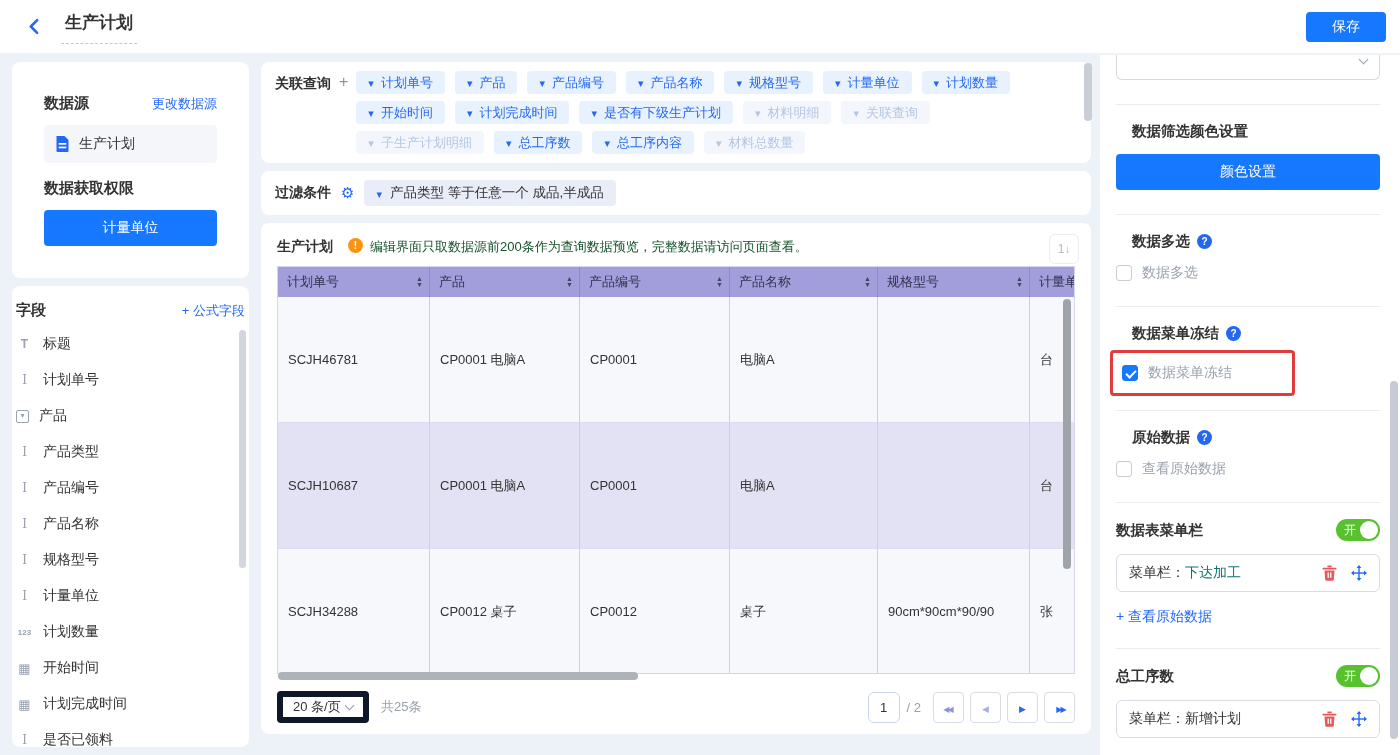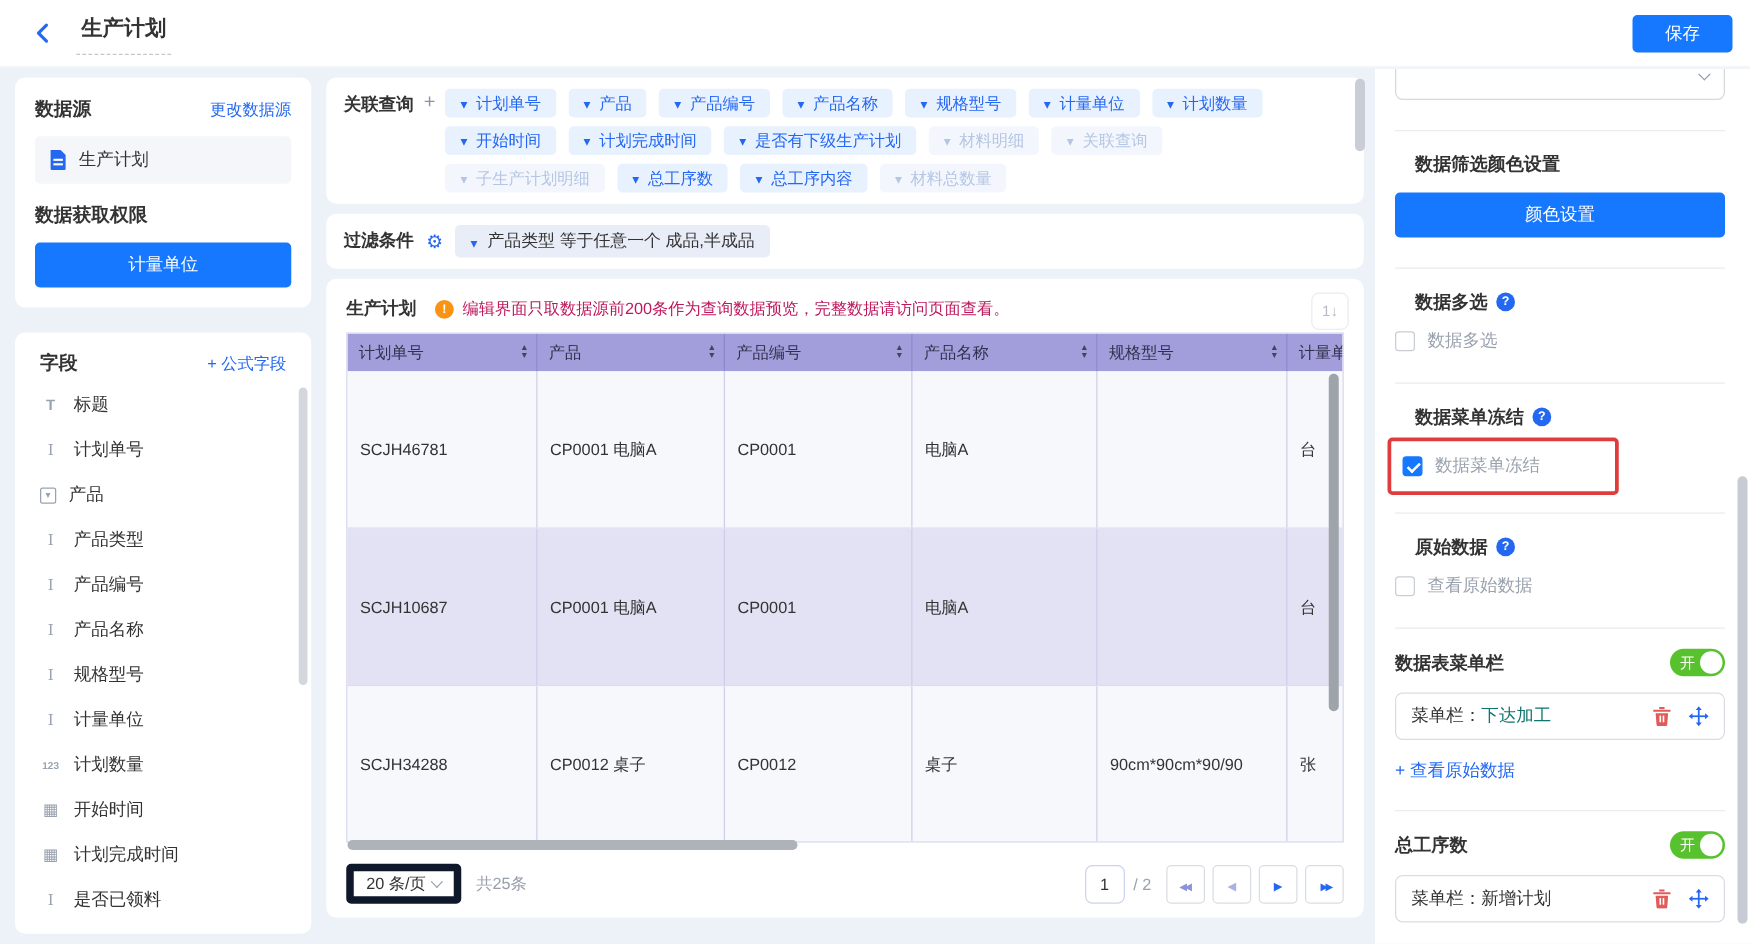--- a/index.html
+++ b/index.html
@@ -6,28 +6,28 @@
   html,body{width:1400px;height:755px;overflow:hidden}
   body{font-family:"Liberation Sans","DejaVu Sans",sans-serif;background:#edf1f8;color:#333;font-size:14px}
   .topbar{height:54px;background:#fff;display:flex;align-items:center;padding:0 14px 0 26px;position:relative;z-index:3;border-bottom:1px solid #f0f2f5}
   .back{display:flex;align-items:center;margin-right:18px;cursor:pointer}
   .page-title{font-size:17px;font-weight:bold;color:#333;padding:2px 4px 9px;border-bottom:1px dashed #c7c7c7}
   .save-btn{margin-left:auto;width:80px;height:30px;background:#1677ff;color:#fff;border:none;border-radius:4px;font-size:14px;display:flex;align-items:center;justify-content:center;cursor:pointer}
   .cols{position:absolute;top:54px;left:0;right:0;bottom:0}
   .card{background:#fff;border-radius:8px}
   
   .left{position:absolute;top:8px;left:12px;width:237px;bottom:8px;display:flex;flex-direction:column}
-  .ds-card{padding:16px;flex:none}
+  .ds-card{padding:32px;flex:none}
   .sec-head{display:flex;justify-content:space-between;align-items:center}
   .sec-title{font-size:15px;font-weight:bold}
   .link{color:#2468f2;font-size:13px;cursor:pointer}
   .ds-item{margin-top:12px;height:38px;background:#f4f6f9;border-radius:4px;display:flex;align-items:center;gap:9px;padding:0 11px;font-size:14px}
   .perm-title{margin-top:16px;font-size:15px;font-weight:bold}
   .perm-btn{margin-top:12px;height:36px;background:#1677ff;color:#fff;border-radius:4px;display:flex;align-items:center;justify-content:center;font-size:14px;cursor:pointer}
-  .fields-card{margin-top:20px;padding:15px 20px;flex:1;overflow:hidden;position:relative}
+  .fields-card{margin-top:8px;padding:15px 4px;flex:1;overflow:hidden;position:relative}
   #field-list{margin-top:6px}
   .field-row{height:36px;display:flex;align-items:center;gap:10px;cursor:pointer}
   .ficon{width:17px;color:#98a2b0;text-align:center;flex:none;display:inline-flex;align-items:center;justify-content:center}
   .ic-text-icon{font-family:"DejaVu Serif","Liberation Serif",serif;font-size:12px}
   .ic-title-icon{font-size:12px;font-weight:bold}
   .ic-number-icon{font-size:8px;font-weight:bold}
   .ic-date-icon{font-size:13px}
   .ic-select-icon{width:13px;height:13px;border:1px solid #98a2b0;border-radius:2px;font-size:8px;line-height:10px}
   .flabel{font-size:14px;color:#333;white-space:nowrap}
   .l-scroll{position:absolute;right:3px;top:44px;width:7px;height:238px;background:#d3d7dd;border-radius:4px}
@@ -43,21 +43,21 @@
   .chip.disabled{background:#f3f7fd;color:#b4c6e4}
   .filter-card{margin-top:8px;padding:9px 14px;display:flex;align-items:center;gap:10px}
   .f-title{font-size:14px;font-weight:bold}
   .gear{color:#2468f2;font-size:15px;cursor:pointer}
   .gear::before{content:"⚙"}
   .filter-chip{background:#e9edf8;border-radius:4px;height:26px;display:inline-flex;align-items:center;gap:8px;padding:0 12px;font-size:13.5px;color:#333;cursor:pointer}
   .filter-chip .chip-caret{color:#2468f2}
   .table-card{margin-top:8px;position:relative;height:511px}
   .tc-head{display:flex;align-items:center;gap:15px;padding:15px 16px 9px}
   .tc-title{font-weight:bold;font-size:14px}
-  .warn{display:flex;align-items:center;gap:7px;color:#be185d;font-size:13px}
+  .warn{display:flex;gap:7px;color:#14532d;font-size:13px}
   .warn-dot{width:15px;height:15px;border-radius:50%;background:#fa9214;color:#fff;font-size:10px;font-weight:bold;display:inline-flex;align-items:center;justify-content:center;flex:none}
   .warn-dot::before{content:"!"}
   .sort-tool{position:absolute;right:12px;top:11px;width:30px;height:30px;border:1px solid #ececf1;border-radius:6px;color:#b6bac6;display:flex;align-items:center;justify-content:center;font-size:12px;cursor:pointer;background:#fff}
   .sort-tool::before{content:"1↓"}
   .grid-table{margin:1px 16px 0;border:1px solid #d6d5ef;height:408px;overflow:hidden;position:relative;background:#f7f8fc}
   .thead,.tr{display:grid;grid-template-columns:152px 150px 150px 148px 152px 1fr}
   .thead{background:#a29edb;height:30px}
   .th{display:flex;align-items:center;justify-content:space-between;padding:0 6px 0 9px;font-size:13px;color:#33304f;border-right:1px solid #8d89ce;cursor:pointer;overflow:hidden;white-space:nowrap}
   .th:last-child{border-right:none}
   .sort-ic{display:flex;flex-direction:column;align-items:center;line-height:6px;font-size:7px;color:#46425f;flex:none}

